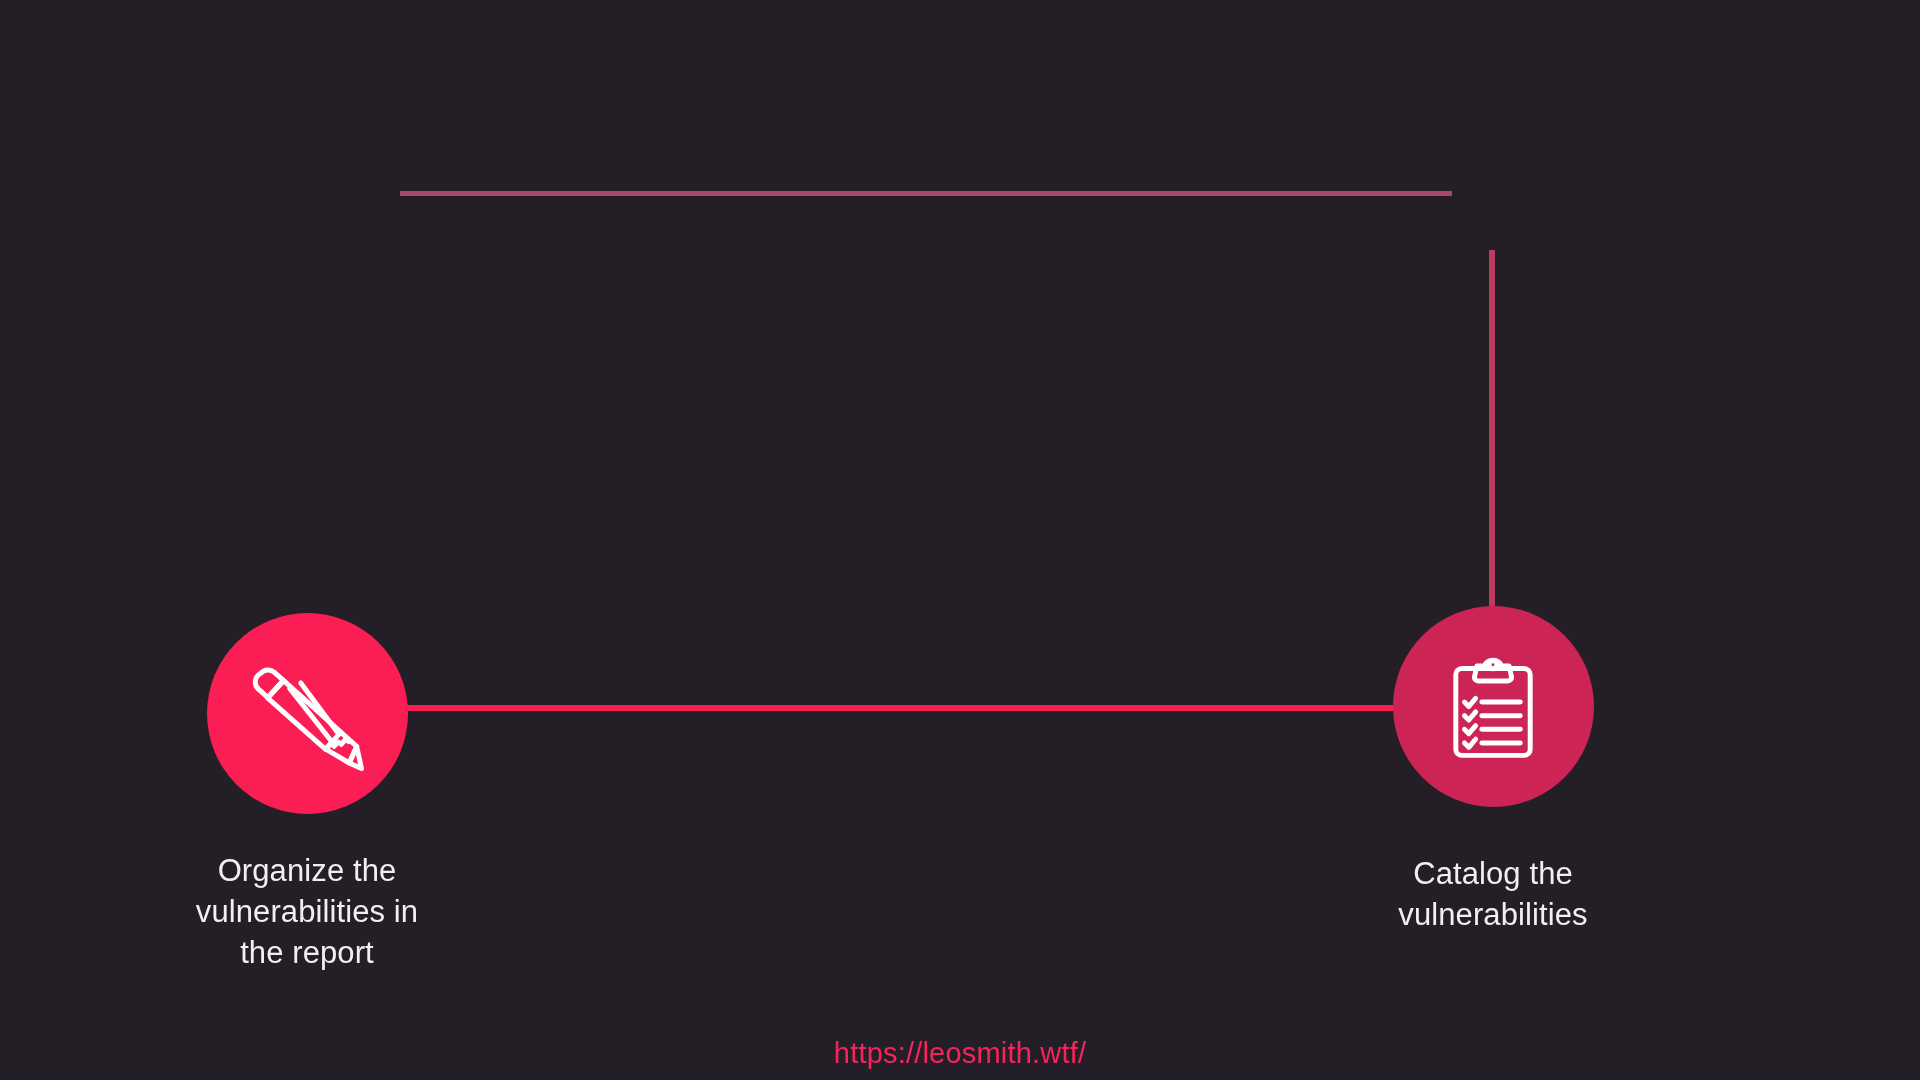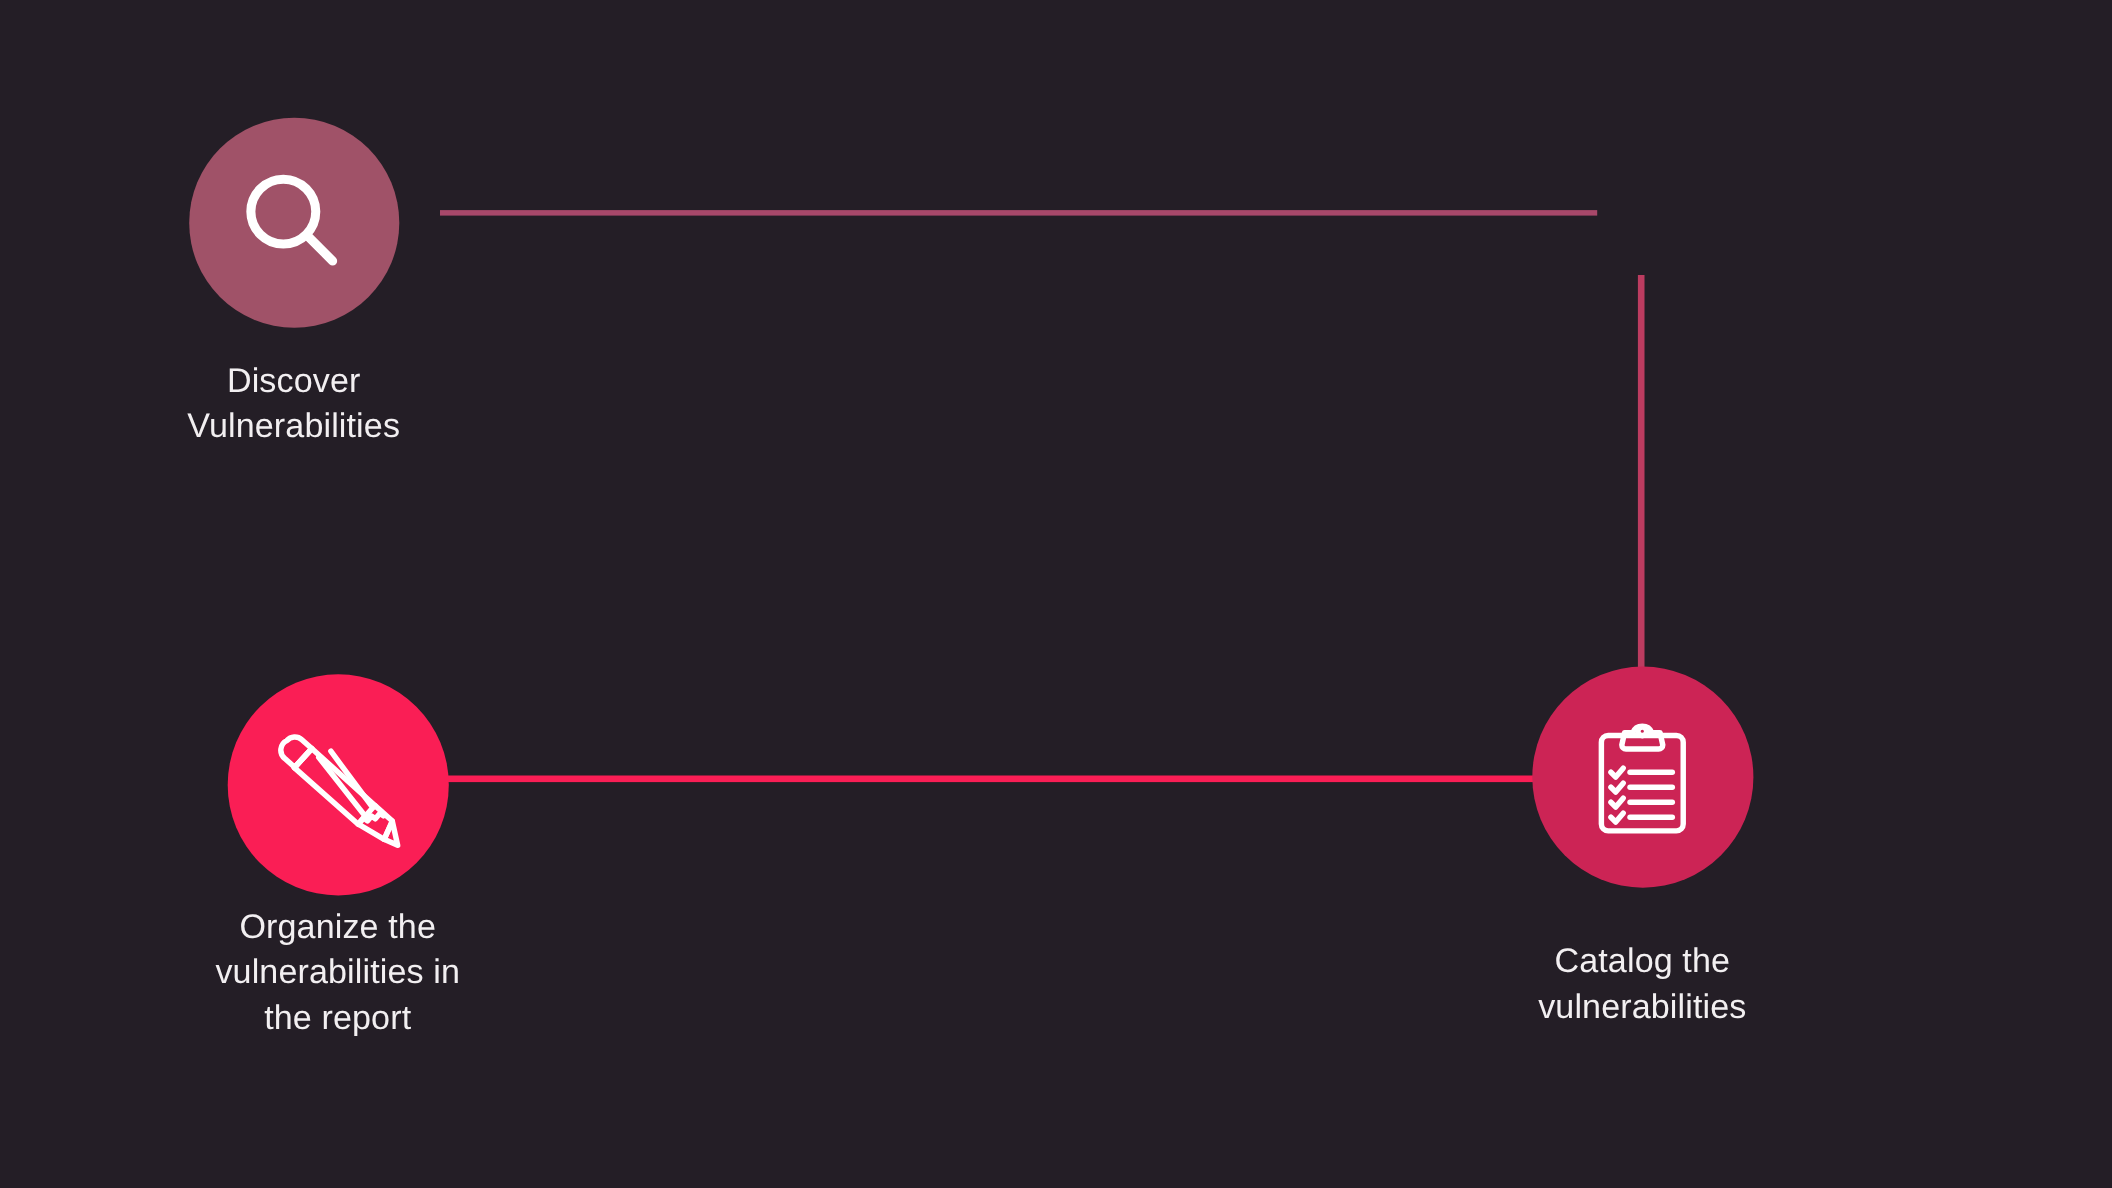--- a/index.html
+++ b/index.html
@@ -82,21 +82,21 @@
   #node-exploit    { left: 1362px; top: 104px; width: 262px; }
   #node-exploit .circle { width: 201px; height: 201px; background: #bc3c60; }
   #node-exploit .node-label { margin-top: 24px; }
 
   #node-catalog    { left: 1362px; top: 606px; width: 262px; gap: 20px; }
   #node-catalog .circle { width: 201px; height: 201px; background: #cc2455; }
   #node-catalog .node-label { margin-top: 26px; }
 
   #node-organize   { left: 162px; top: 613px; width: 290px; }
   #node-organize .circle { width: 201px; height: 201px; background: #fa1e55; }
-  #node-organize .node-label { margin-top: 8px; text-align: center; }
+  #node-organize .node-label { margin-top: 36px; text-align: center; }
 
   .icon-svg { display: block; }
 
   
   #footer-link {
     position: absolute;
     left: 0;
     top: 1037px;
     width: 1920px;
     text-align: center;
@@ -108,30 +108,20 @@
 </style>
 </head>
 <body>
 
 <div id="canvas">
 
   <div class="connector conn-top"></div>
   <div class="connector conn-right"></div>
   <div class="connector conn-bottom"></div>
 
-  <div class="node" id="node-discover">
-    <div class="circle">
-      <svg class="icon-svg" width="118" height="118" viewBox="0 0 100 100">
-        <circle cx="42" cy="41" r="25" fill="none" stroke="#ffffff" stroke-width="7"></circle>
-        <line x1="60" y1="59" x2="80" y2="79" stroke="#ffffff" stroke-width="7" stroke-linecap="round"></line>
-      </svg>
-    </div>
-    <div class="node-label">Discover
-Vulnerabilities</div>
-  </div>
 
 
   <div class="node" id="node-catalog">
     <div class="circle">
       <svg class="icon-svg" width="124" height="124" viewBox="0 0 100 100">
         <g fill="none" stroke="#ffffff" stroke-width="4" stroke-linecap="round" stroke-linejoin="round">
 
           <rect x="20" y="19" width="60" height="70" rx="5"></rect>
 
           <path d="M35 26 L37 17 H43 a7.5 7.5 0 0 1 14 0 h6 l2 9 a3 3 0 0 1 -3 3 H38 a3 3 0 0 1 -3 -3 Z"></path>
@@ -172,14 +162,15 @@
 
           <path d="M80.6 85.5 L86 73.6 L89.5 89.5 Z"></path>
         </g>
       </svg>
     </div>
     <div class="node-label">Organize the
 vulnerabilities in
 the report</div>
   </div>
 
+  <div id="footer-link">https://leosmith.wtf/</div>
 
 </div>
 
 </body></html>

